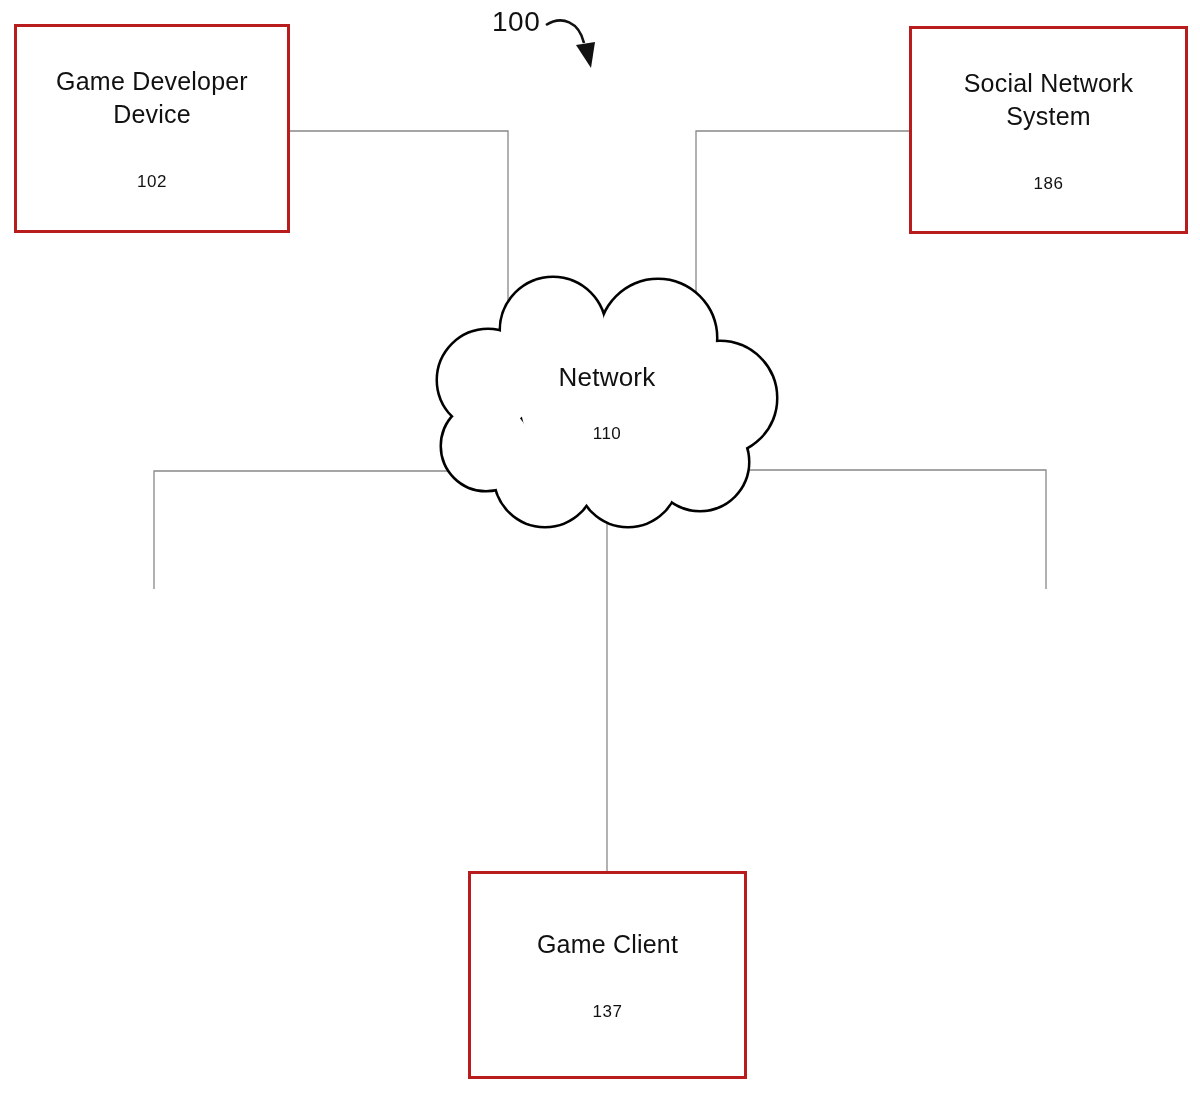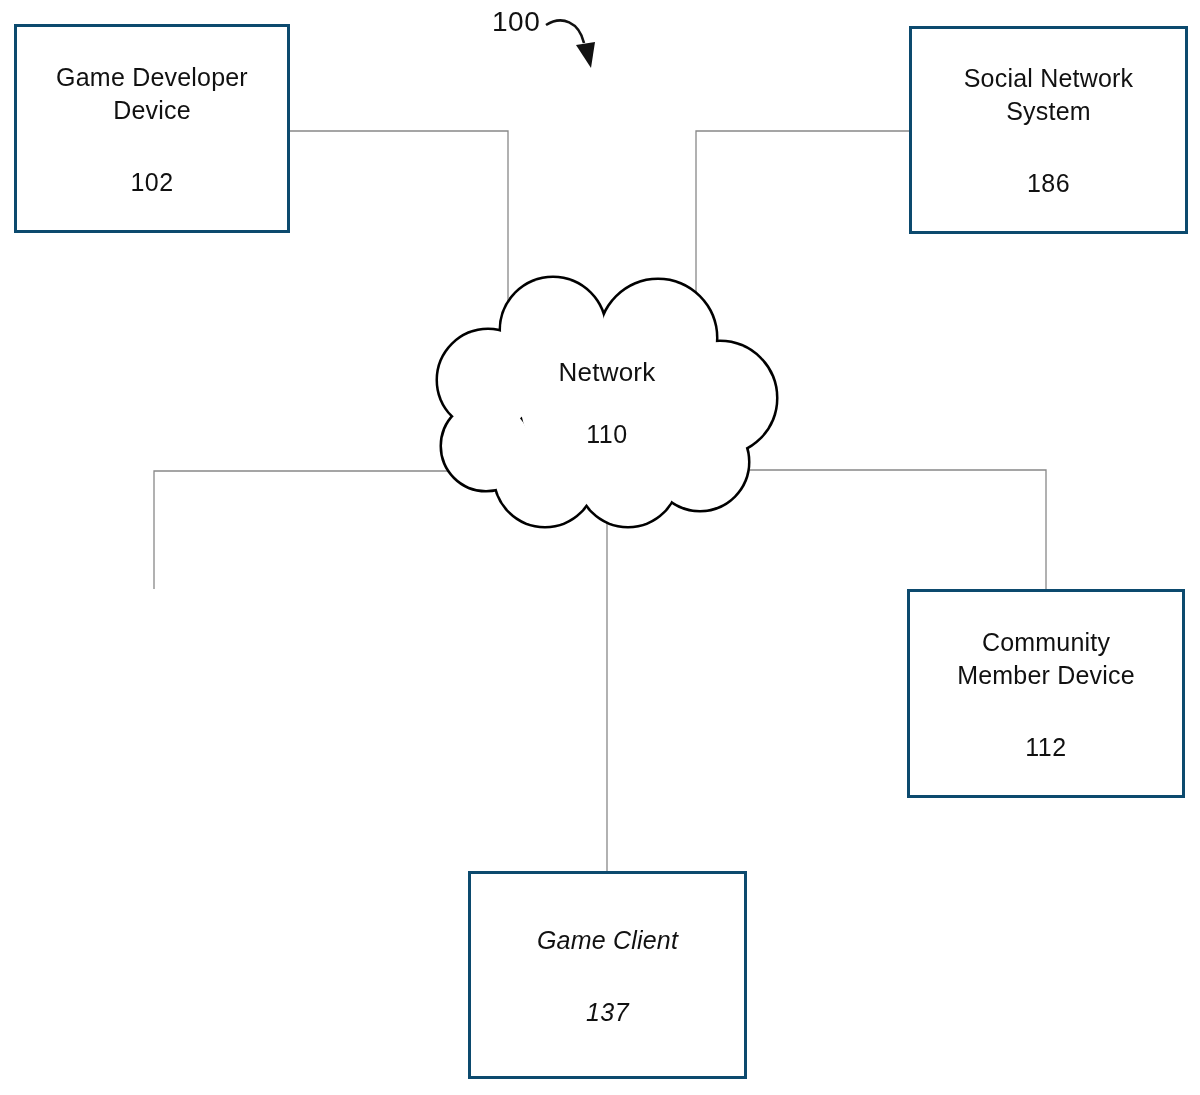--- a/index.html
+++ b/index.html
@@ -19,47 +19,47 @@
   }
   .layer-svg {
     position: absolute;
     left: 0;
     top: 0;
     width: 1200px;
     height: 1095px;
   }
   .node-box {
     position: absolute;
-    border: 3px solid #0c4a6e;
+    border: 3px solid #b91c1c;
     background: #ffffff;
     box-sizing: border-box;
     display: flex;
     flex-direction: column;
     align-items: center;
     justify-content: center;
     gap: 41px;
     text-align: center;
   }
   .node-label {
     font-size: 25px;
     line-height: 1.32;
     color: #111111;
     letter-spacing: 0.2px;
     padding: 0 26px;
   }
   .node-ref {
-    font-size: 25px;
+    font-size: 17px;
     color: #111111;
     letter-spacing: 0.5px;
   }
   .box-game-developer   { left: 14px;  top: 24px;  width: 276px; height: 209px; }
   .box-social-network   { left: 909px; top: 26px;  width: 279px; height: 208px; }
   .box-game-server      { left: 15px;  top: 589px; width: 279px; height: 209px; }
   .box-community-member { left: 907px; top: 589px; width: 278px; height: 209px; }
-  .box-game-client      { left: 468px; top: 871px; width: 279px; height: 208px; font-style: italic; }
+  .box-game-client      { left: 468px; top: 871px; width: 279px; height: 208px; }
   .cloud-text {
     position: absolute;
     left: 437px;
     top: 277px;
     width: 340px;
     height: 250px;
     display: flex;
     flex-direction: column;
     align-items: center;
     justify-content: center;
@@ -129,24 +129,20 @@
     <div class="node-label">Game Developer Device</div>
     <div class="node-ref">102</div>
   </div>
 
   <div class="node-box box-social-network">
     <div class="node-label">Social Network System</div>
     <div class="node-ref">186</div>
   </div>
 
 
-  <div class="node-box box-community-member">
-    <div class="node-label">Community Member Device</div>
-    <div class="node-ref">112</div>
-  </div>
 
   <div class="node-box box-game-client">
     <div class="node-label">Game Client</div>
     <div class="node-ref">137</div>
   </div>
 
   <div class="cloud-text">
     <div class="node-label">Network</div>
     <div class="node-ref">110</div>
   </div>

